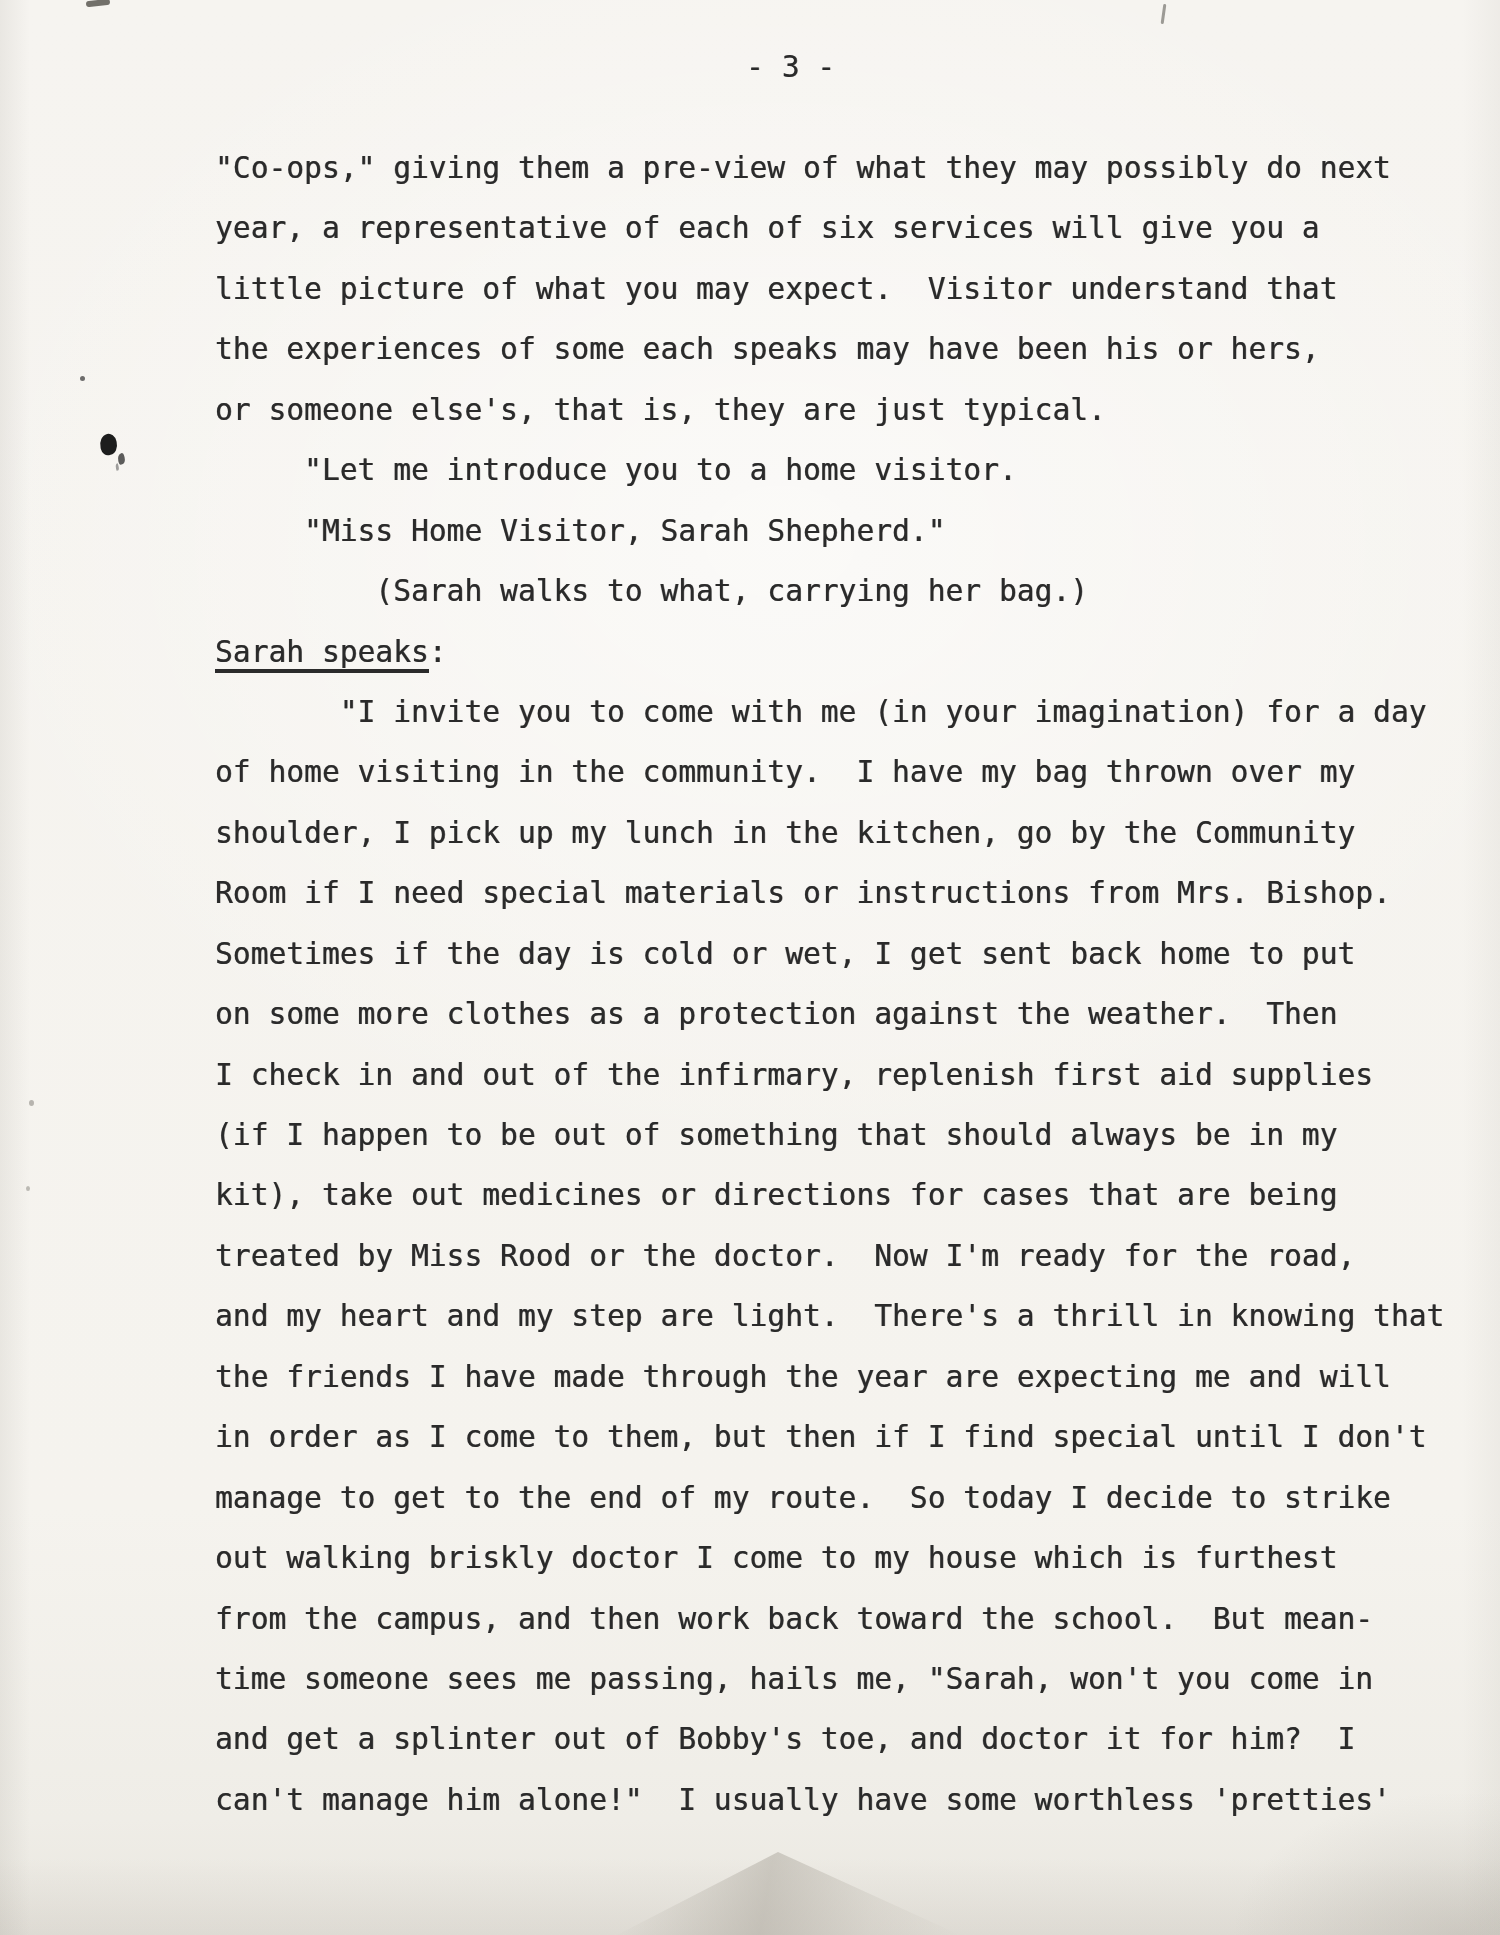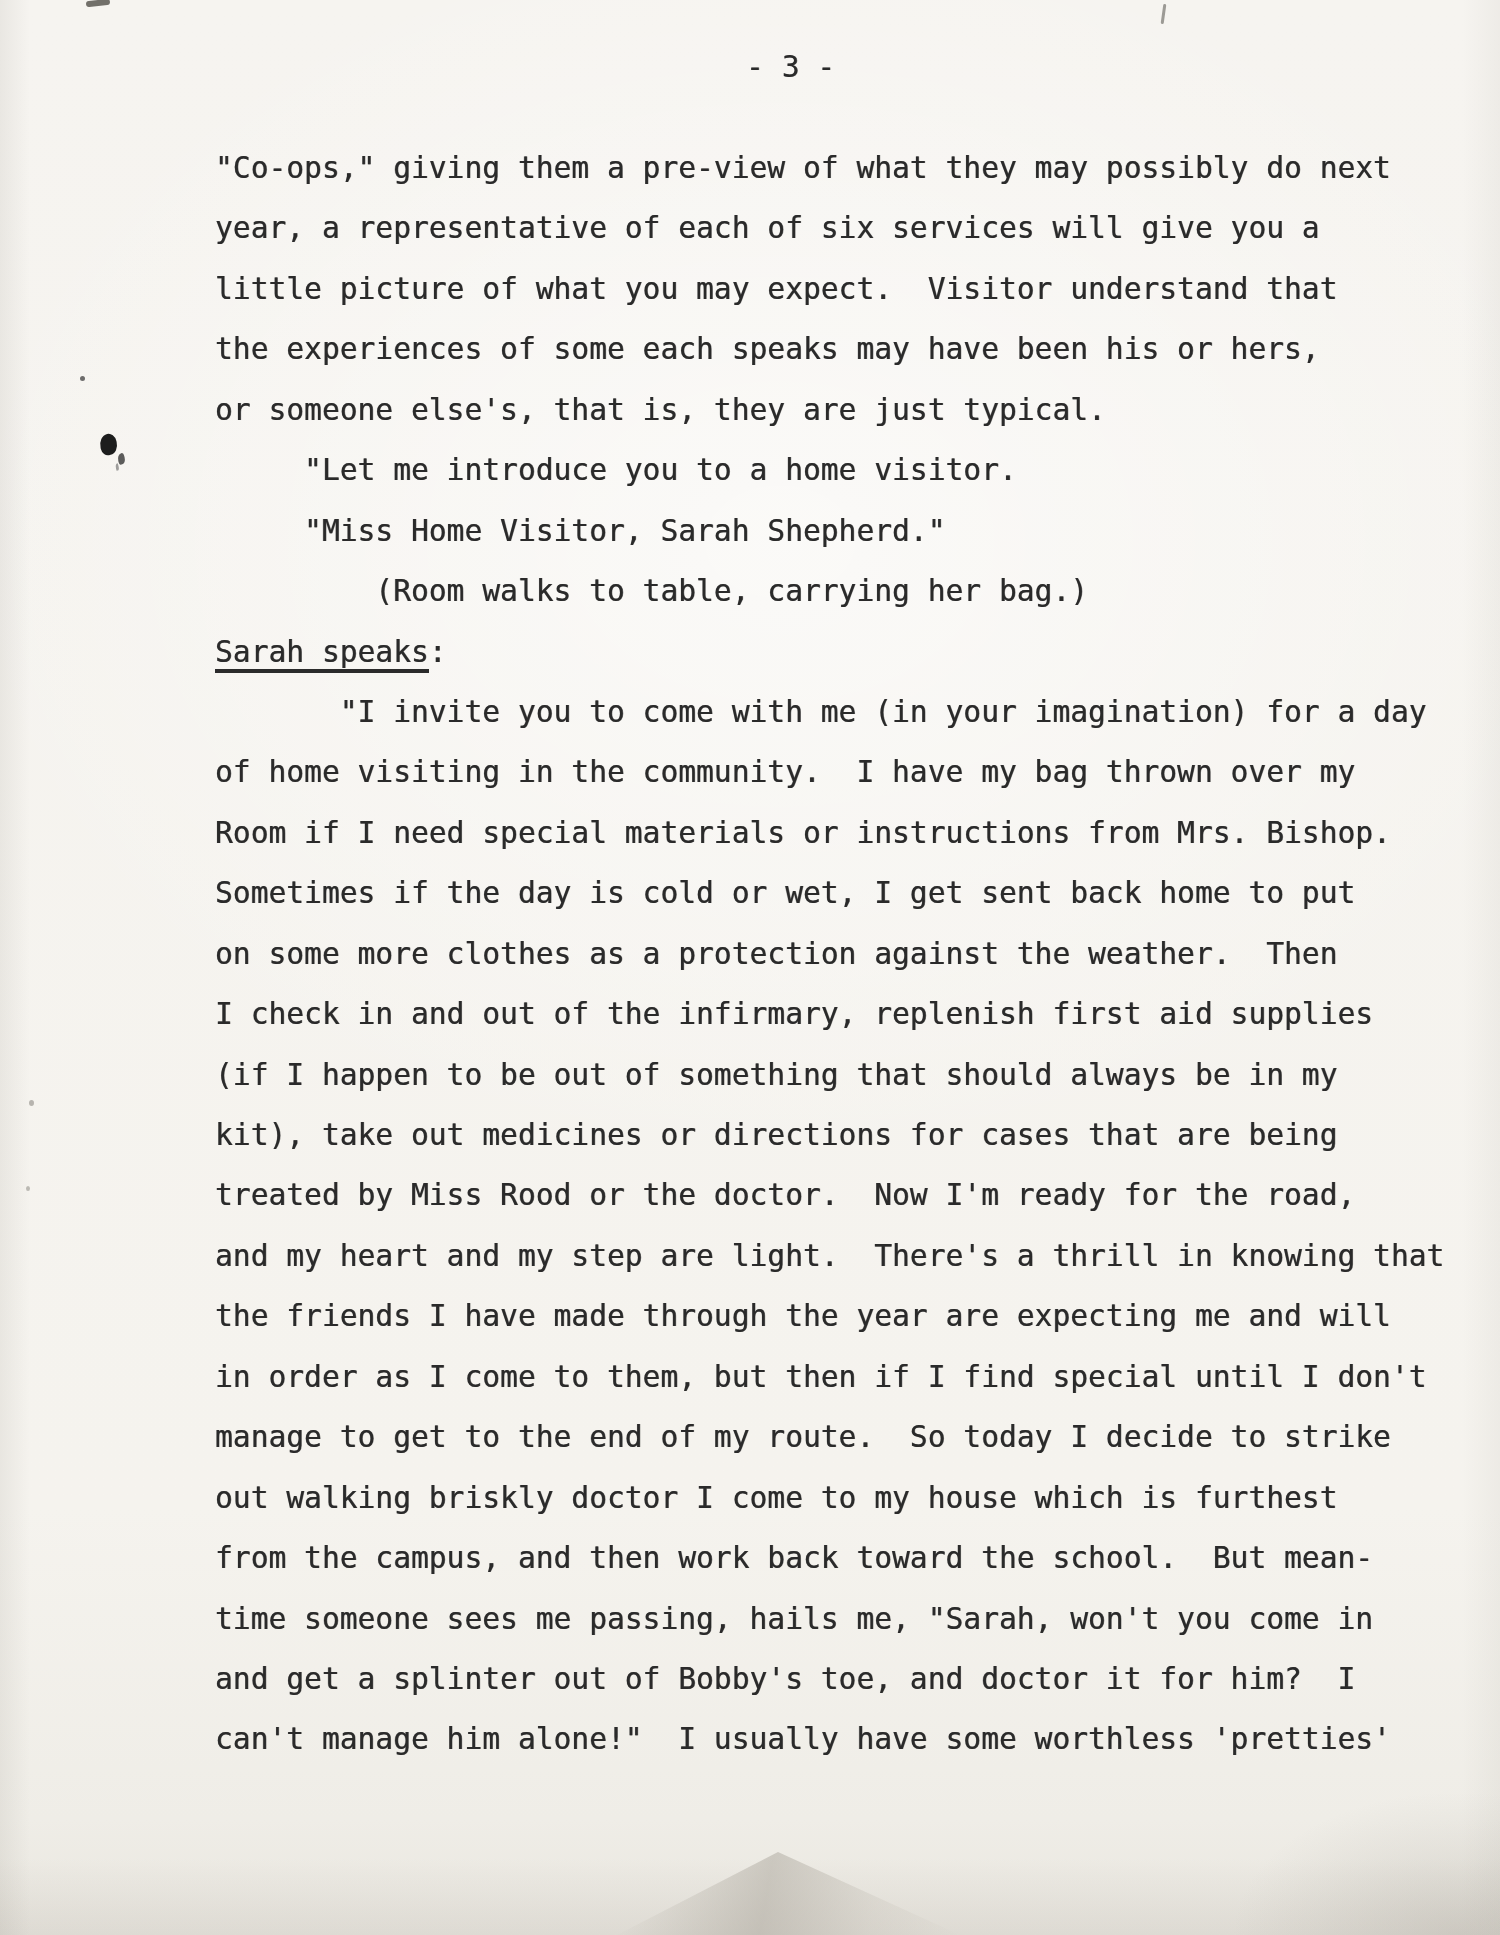--- a/index.html
+++ b/index.html
@@ -76,24 +76,25 @@
 <div id="page">
   <div id="header">- 3 -</div>
   <div id="typescript">
       <div class="line"><span>"Co-ops," giving them a pre-view of what they may possibly do next</span></div>
       <div class="line"><span>year, a representative of each of six services will give you a</span></div>
       <div class="line"><span>little picture of what you may expect.  Visitor understand that</span></div>
       <div class="line"><span>the experiences of some each speaks may have been his or hers,</span></div>
       <div class="line"><span>or someone else's, that is, they are just typical.</span></div>
       <div class="line"><span>     "Let me introduce you to a home visitor.</span></div>
       <div class="line"><span>     "Miss Home Visitor, Sarah Shepherd."</span></div>
-      <div class="line"><span>         (Room walks to table, carrying her bag.)</span></div>
+      <div class="line"><span>         (Sarah walks to what, carrying her bag.)</span></div>
       <div class="line"><span class="u">Sarah speaks</span><span>:</span></div>
       <div class="line"><span>       "I invite you to come with me (in your imagination) for a day</span></div>
       <div class="line"><span>of home visiting in the community.  I have my bag thrown over my</span></div>
+      <div class="line"><span>shoulder, I pick up my lunch in the kitchen, go by the Community</span></div>
       <div class="line"><span>Room if I need special materials or instructions from Mrs. Bishop.</span></div>
       <div class="line"><span>Sometimes if the day is cold or wet, I get sent back home to put</span></div>
       <div class="line"><span>on some more clothes as a protection against the weather.  Then</span></div>
       <div class="line"><span>I check in and out of the infirmary, replenish first aid supplies</span></div>
       <div class="line"><span>(if I happen to be out of something that should always be in my</span></div>
       <div class="line"><span>kit), take out medicines or directions for cases that are being</span></div>
       <div class="line"><span>treated by Miss Rood or the doctor.  Now I'm ready for the road,</span></div>
       <div class="line"><span>and my heart and my step are light.  There's a thrill in knowing that</span></div>
       <div class="line"><span>the friends I have made through the year are expecting me and will</span></div>
       <div class="line"><span>in order as I come to them, but then if I find special until I don't</span></div>

